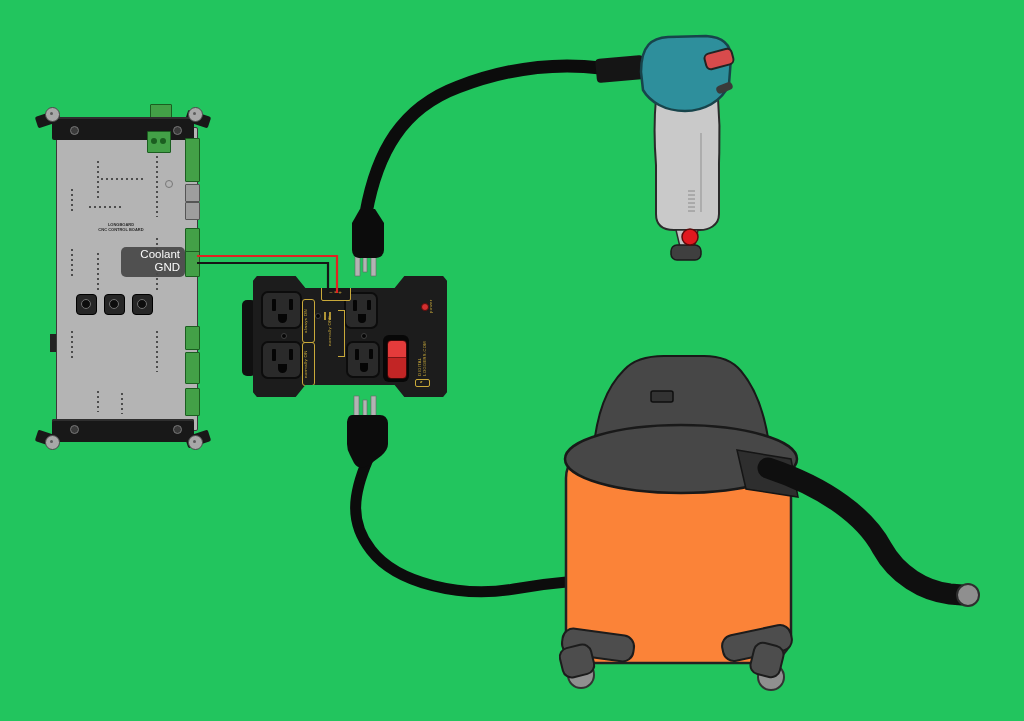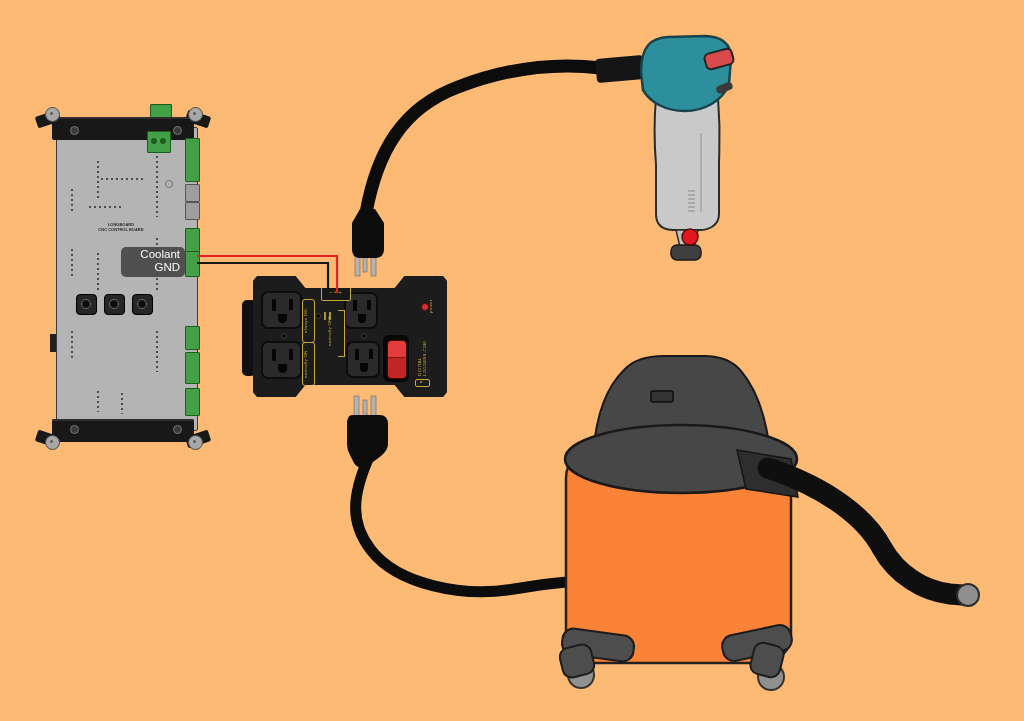--- a/index.html
+++ b/index.html
@@ -1,16 +1,16 @@
 <!DOCTYPE html>
 <html><head>
 <meta charset="utf-8">
 <style>
   html,body{margin:0;padding:0;background:#ffffff;}
-  .canvas{position:relative;width:1024px;height:721px;background:#fdba74;overflow:hidden;
+  .canvas{position:relative;width:1024px;height:721px;background:#22c55e;overflow:hidden;
           font-family:"Liberation Sans",sans-serif;}
   .abs{position:absolute;}
   
   .board{position:absolute;left:40px;top:104px;width:168px;height:350px;}
   .pcb{position:absolute;left:16px;top:23px;width:140px;height:302px;background:#b4b4b4;
        border:1.5px solid #3a3a3a;border-radius:2px;}
   .bracket{position:absolute;background:#181818;border-radius:2px;box-shadow:inset 0 2px 0 #2e2e2e;}
   .wing{position:absolute;width:24px;height:12px;background:#181818;border-radius:2px;}
   .screw{position:absolute;width:13px;height:13px;border-radius:50%;background:#a8a8a8;
          border:1.5px solid #4a4a4a;}

